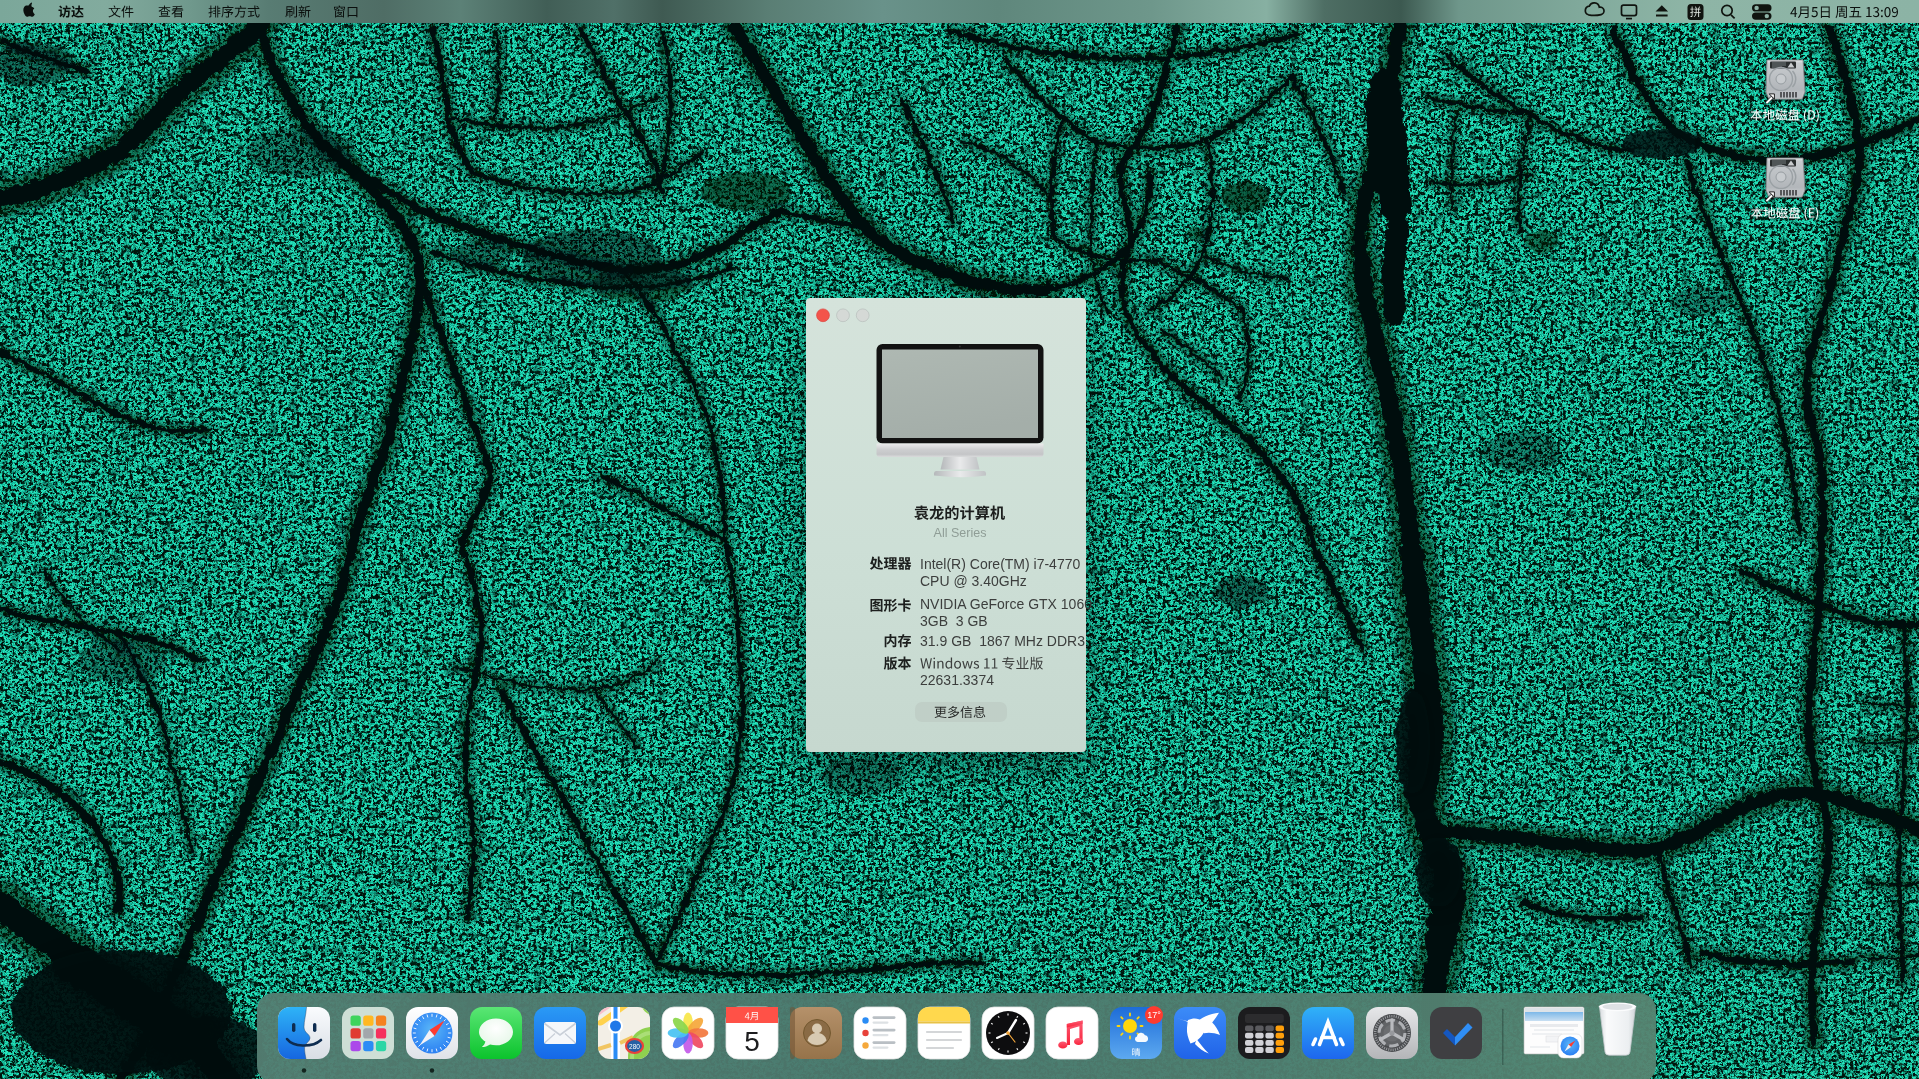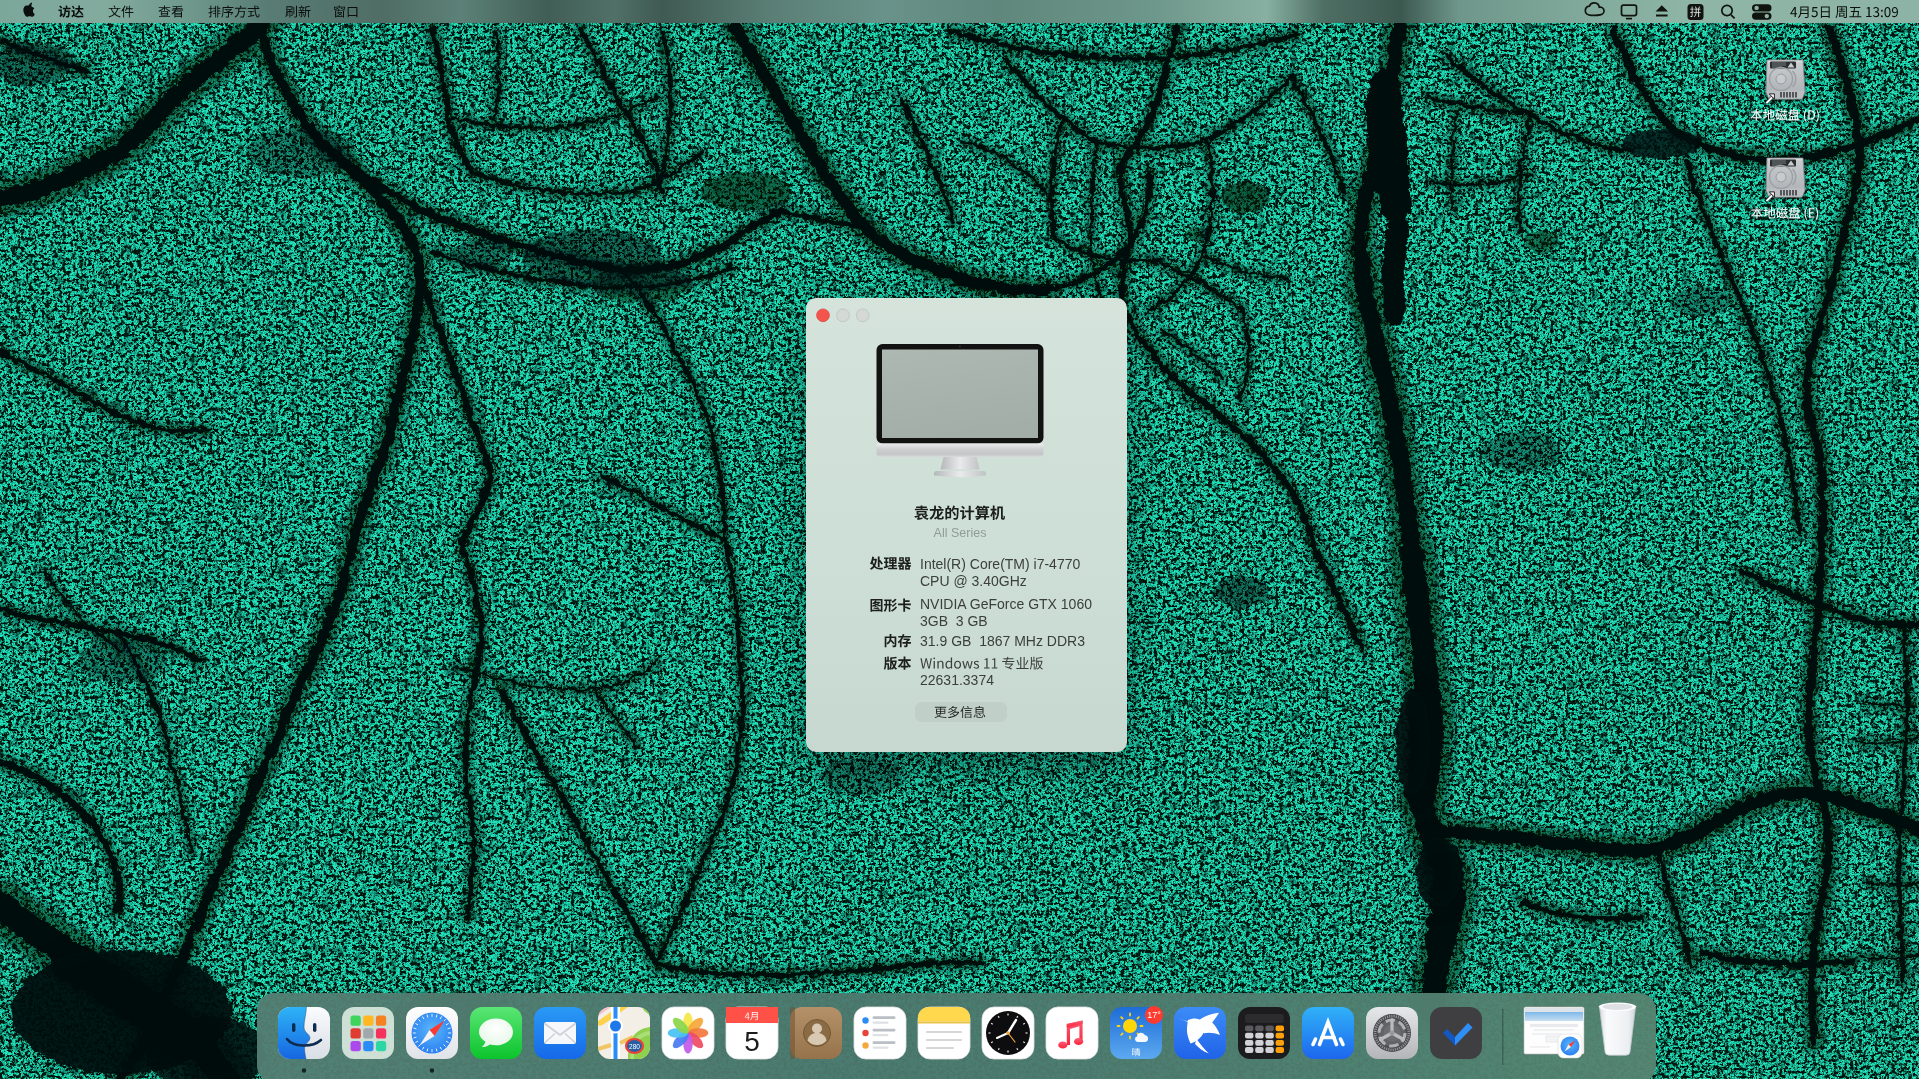--- a/index.html
+++ b/index.html
@@ -1,16 +1,16 @@
 <!DOCTYPE html>
 <html><head><meta charset="utf-8"><style>
 html,body { margin:0; padding:0; width:1919px; height:1079px; overflow:hidden; background:#0d9c82; font-family:"Liberation Sans", sans-serif; }
 #bg { position:absolute; left:0; top:0; }
 #menubar { position:absolute; left:0; top:0; }
-#dialog { position:absolute; left:806px; top:298px; width:321px; height:454px; border-radius:10px;
+#dialog { position:absolute; left:806px; top:298px; width:280px; height:454px; border-radius:4px;
   background:linear-gradient(180deg,#d5e3db 0%,#cddfd6 55%,#c6d8cf 100%); box-shadow:0 16px 38px rgba(0,0,0,0.42); }
 #dock { position:absolute; left:257px; top:993px; }
 </style></head><body>
 <svg id="bg" width="1919" height="1079" viewBox="0 0 1919 1079">
 <defs>
 <linearGradient id="base" x1="0" y1="0" x2="1" y2="1">
   <stop offset="0" stop-color="#0cb095"></stop>
   <stop offset="0.5" stop-color="#0dbc9e"></stop>
   <stop offset="1" stop-color="#0ba68b"></stop>
 </linearGradient>

